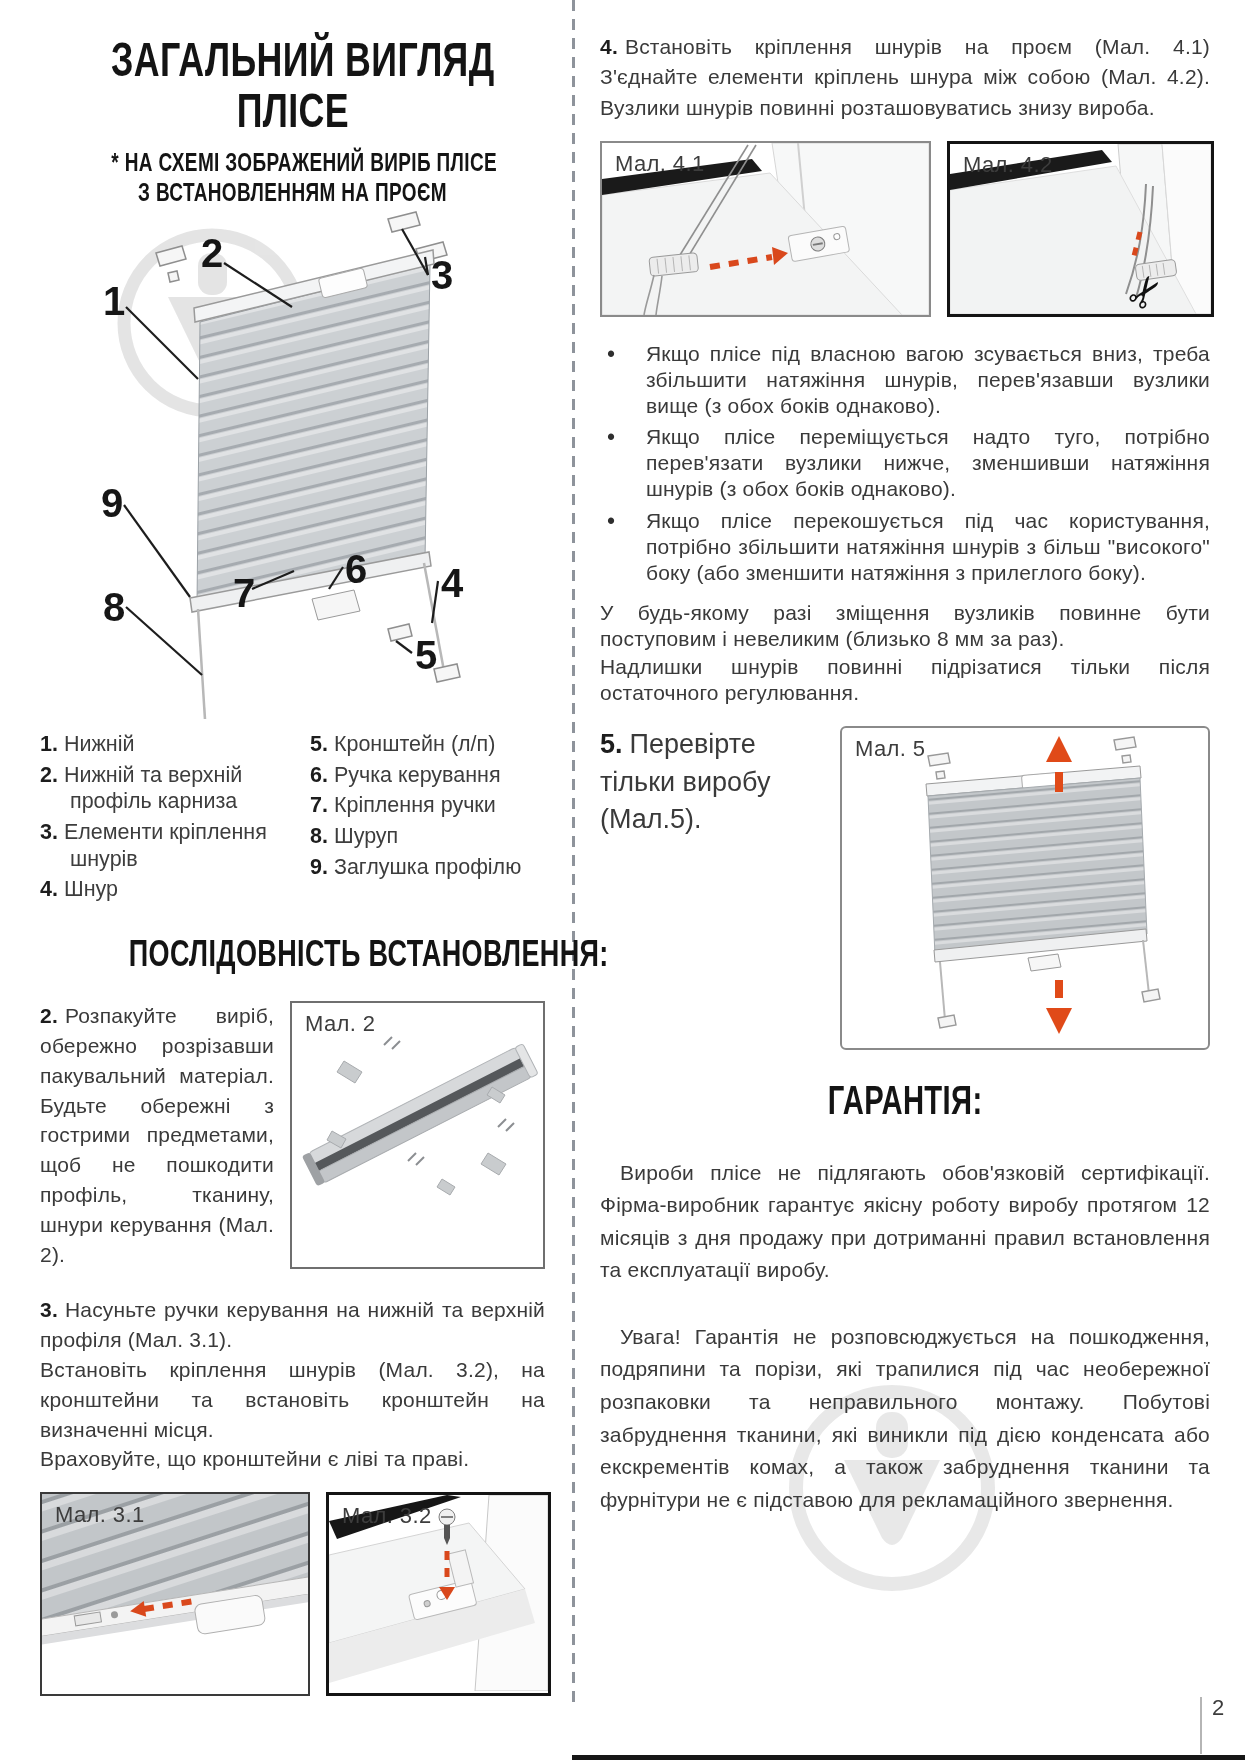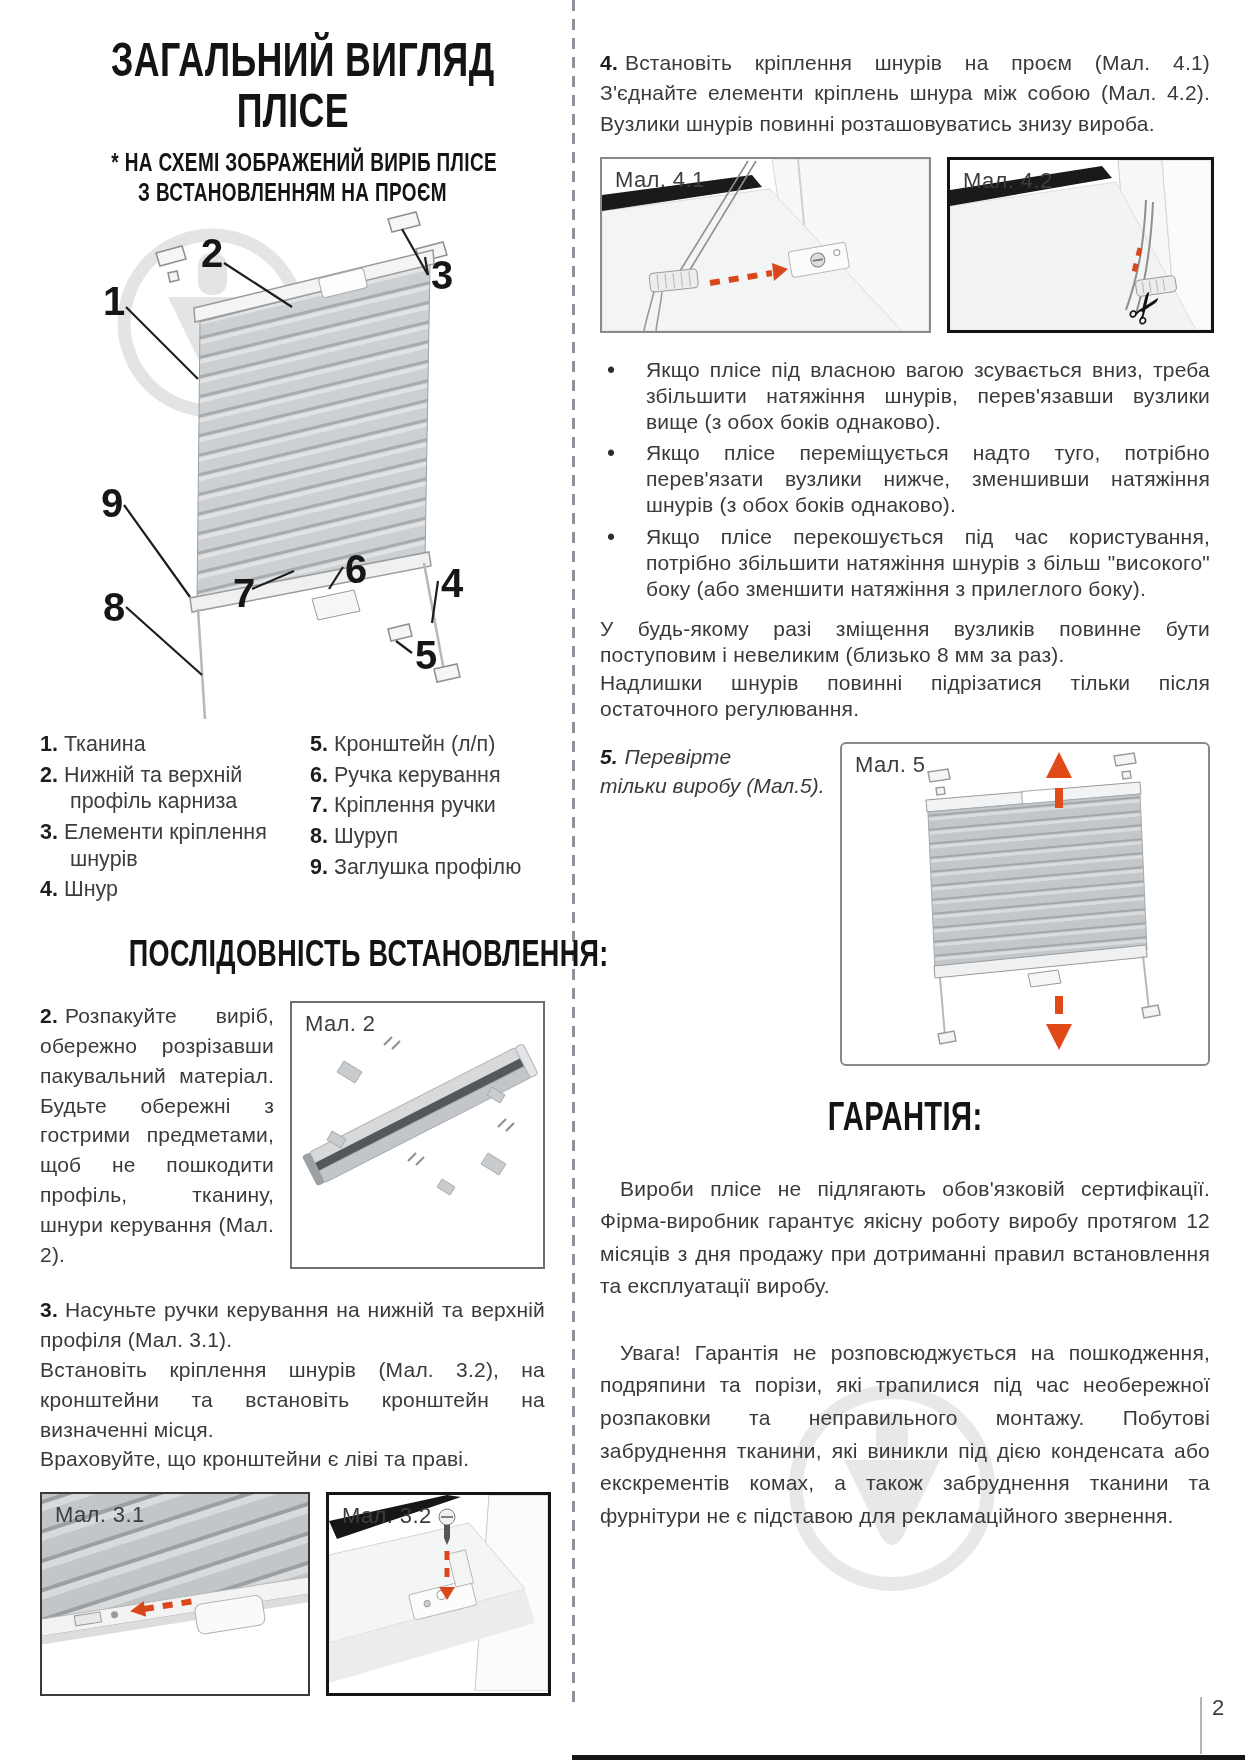--- a/index.html
+++ b/index.html
@@ -2,21 +2,21 @@
 <html><head>
 <meta charset="utf-8">
 <style>
   html,body{margin:0;padding:0;background:#e8e8e8;}
   .page{position:relative;width:1245px;height:1760px;background:#ffffff;
         font-family:"Liberation Sans",sans-serif;color:#3a3a3a;overflow:hidden;margin:0 auto;}
   .divider{position:absolute;left:572px;top:0;width:3px;height:1708px;
         background:repeating-linear-gradient(to bottom,#8e939b 0 11px,transparent 11px 19px);}
   .bottom-bar{position:absolute;left:572px;right:0;bottom:0;height:5px;background:#161616;}
   .col-left{position:absolute;left:40px;top:34px;width:505px;}
-  .col-right{position:absolute;left:600px;top:48px;width:610px;z-index:1;}
+  .col-right{position:absolute;left:600px;top:32px;width:610px;z-index:1;}
   .wm-right{position:absolute;left:752px;top:1348px;z-index:0;}
 
   .h-condensed{display:block;text-align:center;}
   .h-condensed>span{display:inline-block;transform:scaleX(0.73);transform-origin:50% 50%;
         font-weight:bold;color:#141414;white-space:nowrap;letter-spacing:0.5px;}
   .title>span{font-size:49px;line-height:1.04;}
   .subtitle{margin-top:12px;}
   .subtitle>span{font-size:26px;line-height:1.14;}
   .sec-heading{margin-top:26px;}
   .sec-heading>span{font-size:37px;}
@@ -50,21 +50,21 @@
   .figs31-row{margin-top:18px;}
 
   .step4{margin-top:0;}
   .figs4-row{margin-top:18px;}
   .bullets{list-style:none;margin:24px 0 0;padding:0;font-size:21px;line-height:1.24;letter-spacing:0.2px;}
   .bullets li{position:relative;padding-left:46px;text-align:justify;margin-bottom:5px;}
   .bullets li::before{content:"\2022";position:absolute;left:7px;top:-1px;font-size:23px;color:#2e2e2e;}
   .notes{margin-top:14px;}
   .notes p{margin:0 0 2px;}
   .step5-row{display:flex;margin-top:20px;}
-  .step5-txt{width:240px;font-size:21px;line-height:1.4;font-style:italic;}
+  .step5-txt{width:240px;font-size:27px;line-height:1.4;}
   .fig5wrap{margin-left:auto;border-radius:6px;}
   .war-p{font-size:21px;line-height:1.55;text-align:justify;text-indent:20px;
          letter-spacing:0.2px;margin:34px 0 0;}
 
   .pagenum{position:absolute;left:1200px;top:1697px;display:flex;align-items:flex-start;}
   .pagenum .vline{width:2px;height:57px;background:#b5b5b5;}
   .pagenum .num{margin-left:10px;font-size:22px;color:#3c3c3c;line-height:1;}
 </style>
 </head>
 <body>
@@ -157,21 +157,21 @@
           <text x="316" y="376">6</text>
           <text x="204" y="400">7</text>
           <text x="74" y="414">8</text>
           <text x="72" y="310">9</text>
         </g>
       </svg>
     </div>
 
     <div class="legend">
       <ul class="lcol1">
-        <li><b>1.</b> <span>Тканина</span></li>
+        <li><b>1.</b> <span>Нижній</span></li>
         <li><b>2.</b> <span>Нижній та верхній профіль карниза</span></li>
         <li><b>3.</b> <span>Елементи кріплення шнурів</span></li>
         <li><b>4.</b> <span>Шнур</span></li>
       </ul>
       <ul class="lcol2">
         <li><b>5.</b> <span>Кронштейн (л/п)</span></li>
         <li><b>6.</b> <span>Ручка керування</span></li>
         <li><b>7.</b> <span>Кріплення ручки</span></li>
         <li><b>8.</b> <span>Шуруп</span></li>
         <li><b>9.</b> <span>Заглушка профілю</span></li>

